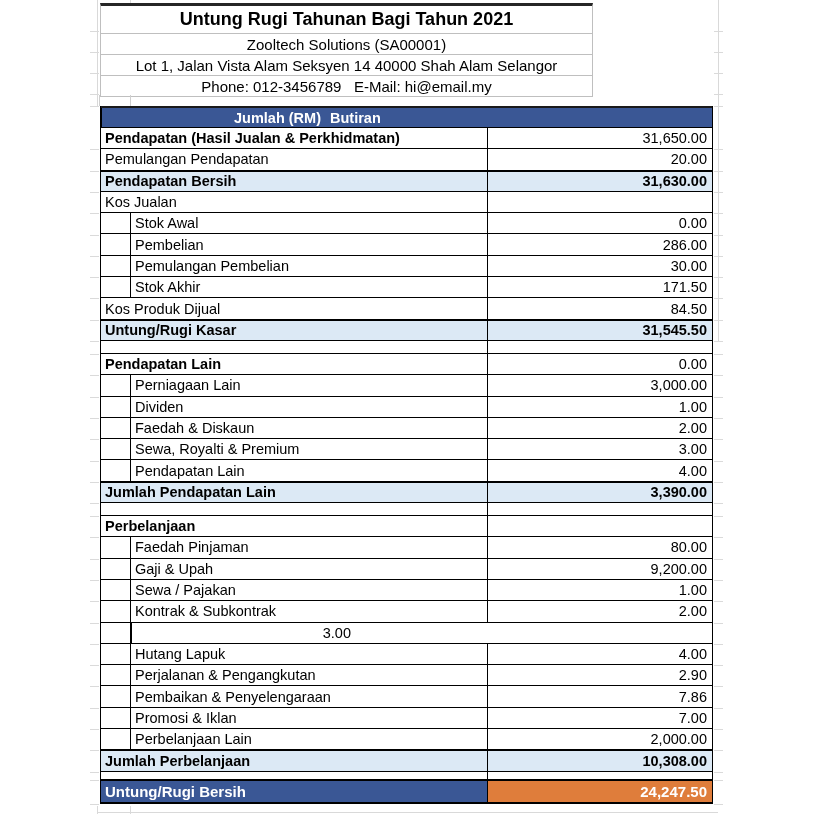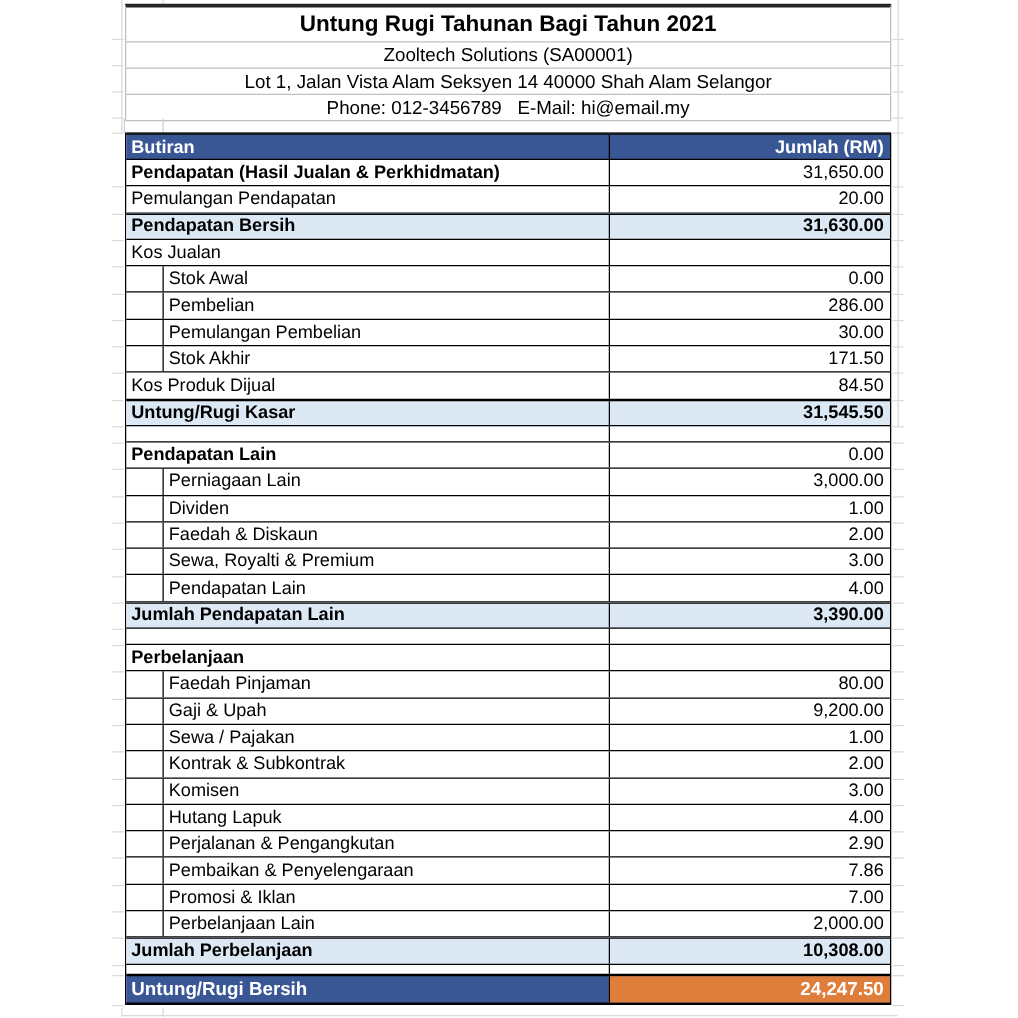--- a/index.html
+++ b/index.html
@@ -9,21 +9,21 @@
   }
   *{box-sizing:border-box;}
 
   
   .gl{position:absolute;background:#d9d9d9;}
   .gl.v{width:1px;}
   .gl.h{height:1px;}
 
   
   .title-block{
-    position:absolute;left:100px;top:3px;width:613px;
+    position:absolute;left:100px;top:3px;width:493px;
     border-top:3px solid #262626;
     border-left:1px solid #bfbfbf;border-right:1px solid #bfbfbf;
     background:#fff;
   }
   .trow{
     border-bottom:1px solid #bfbfbf;display:flex;align-items:center;justify-content:center;
     text-align:center;white-space:pre;overflow:hidden;
   }
   .trow.title{height:28px;font-weight:700;font-size:18px;}
   .trow.sub{height:21px;font-size:15px;}
@@ -157,22 +157,22 @@
     <div class="trow sub">Zooltech Solutions (SA00001)</div>
     <div class="trow sub">Lot 1, Jalan Vista Alam Seksyen 14 40000 Shah Alam Selangor</div>
     <div class="trow sub">Phone: 012-3456789   E-Mail: hi@email.my</div>
   </div>
 
   <div class="gap-stub" style="left:99px"></div>
   <div class="gap-stub" style="left:130px"></div>
 
   <div class="grid">
     <div class="row header">
+      <div class="cell value">Jumlah (RM)</div>
       <div class="cell label">Butiran</div>
-      <div class="cell value">Jumlah (RM)</div>
     </div>
     <div id="rows">
         <div class="row t-bold">
           <div class="cell label">Pendapatan (Hasil Jualan &amp; Perkhidmatan)</div>
           <div class="cell value">31,650.00</div>
         </div>
         <div class="row t-normal">
           <div class="cell label">Pemulangan Pendapatan</div>
           <div class="cell value">20.00</div>
         </div>
@@ -272,21 +272,20 @@
           <div class="cell label">Sewa / Pajakan</div>
           <div class="cell value">1.00</div>
         </div>
         <div class="row t-indent">
           <div class="cell indent-cell"></div>
           <div class="cell label">Kontrak &amp; Subkontrak</div>
           <div class="cell value">2.00</div>
         </div>
         <div class="row t-indent">
           <div class="cell indent-cell"></div>
-          <div class="cell label">Komisen</div>
           <div class="cell value">3.00</div>
         </div>
         <div class="row t-indent">
           <div class="cell indent-cell"></div>
           <div class="cell label">Hutang Lapuk</div>
           <div class="cell value">4.00</div>
         </div>
         <div class="row t-indent">
           <div class="cell indent-cell"></div>
           <div class="cell label">Perjalanan &amp; Pengangkutan</div>

